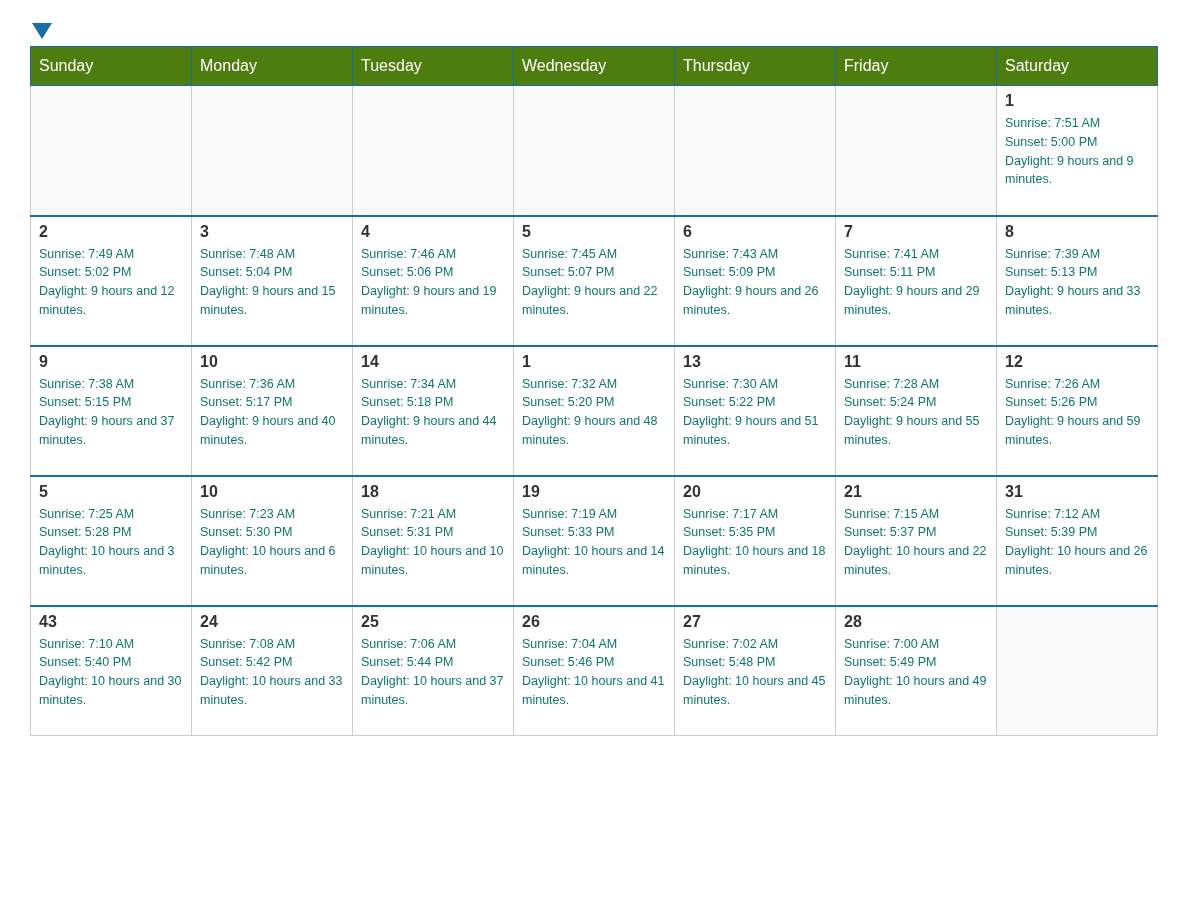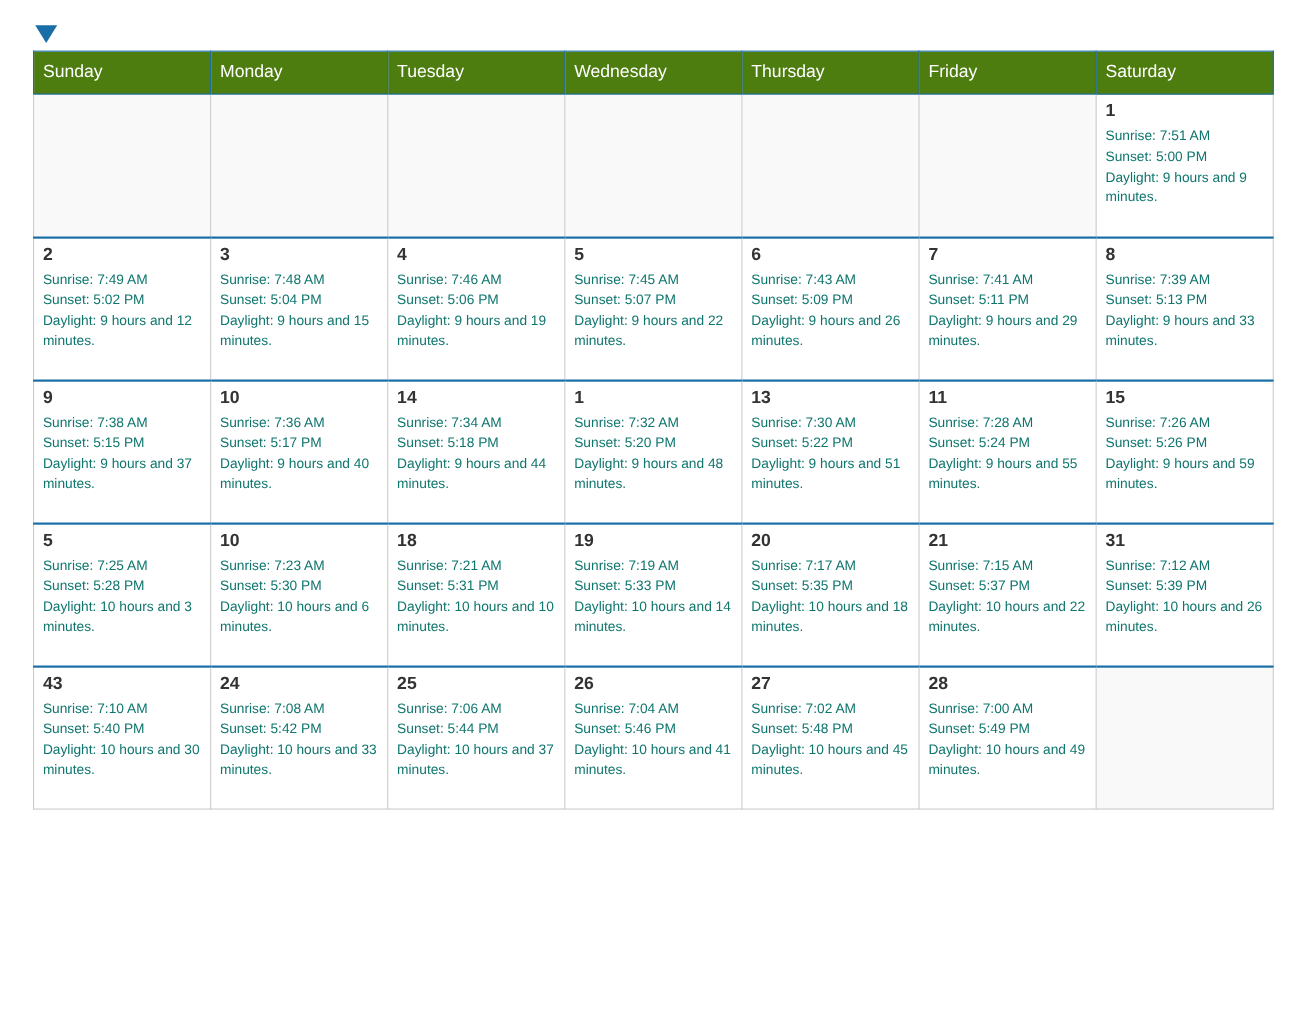--- a/index.html
+++ b/index.html
@@ -199,21 +199,21 @@
         </td>
         <td>
           <span class="day-number">13</span>
           <div class="day-info">Sunrise: 7:30 AM<br>Sunset: 5:22 PM<br>Daylight: 9 hours and 51 minutes.</div>
         </td>
         <td>
           <span class="day-number">11</span>
           <div class="day-info">Sunrise: 7:28 AM<br>Sunset: 5:24 PM<br>Daylight: 9 hours and 55 minutes.</div>
         </td>
         <td>
-          <span class="day-number">15</span>
+          <span class="day-number">12</span>
           <div class="day-info">Sunrise: 7:26 AM<br>Sunset: 5:26 PM<br>Daylight: 9 hours and 59 minutes.</div>
         </td>
       </tr>
       <tr>
         <td>
           <span class="day-number">5</span>
           <div class="day-info">Sunrise: 7:25 AM<br>Sunset: 5:28 PM<br>Daylight: 10 hours and 3 minutes.</div>
         </td>
         <td>
           <span class="day-number">10</span>

